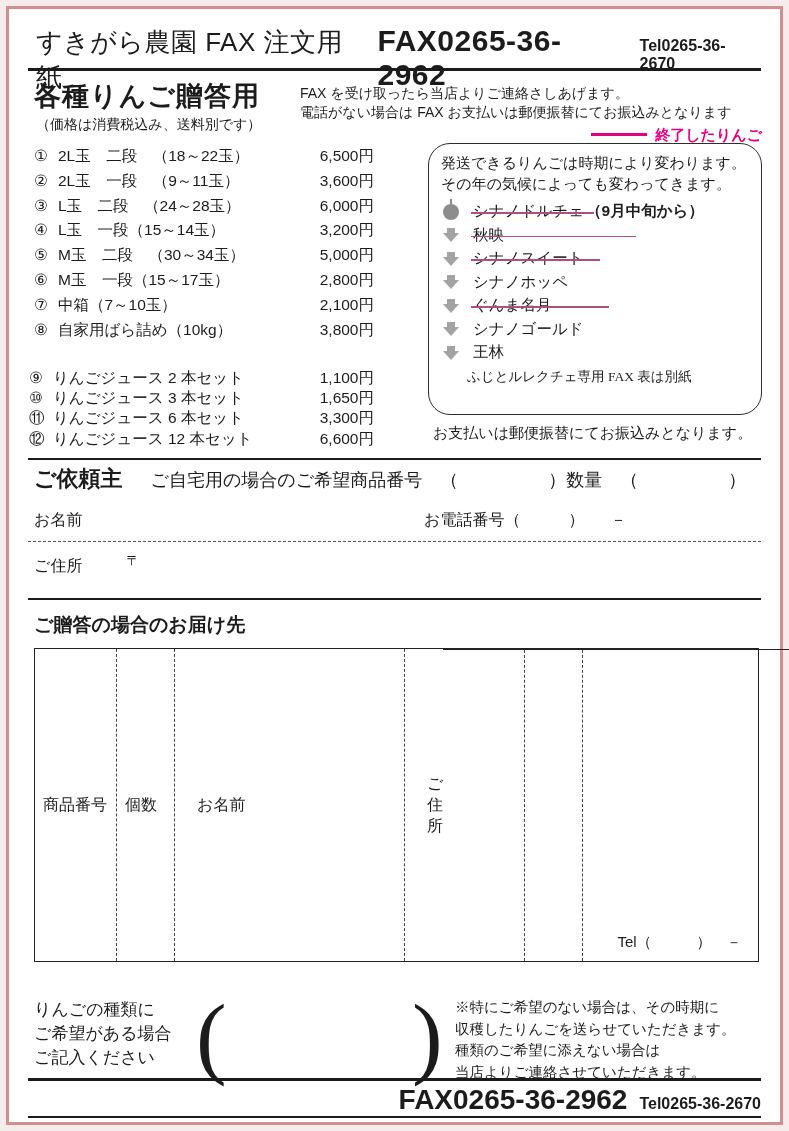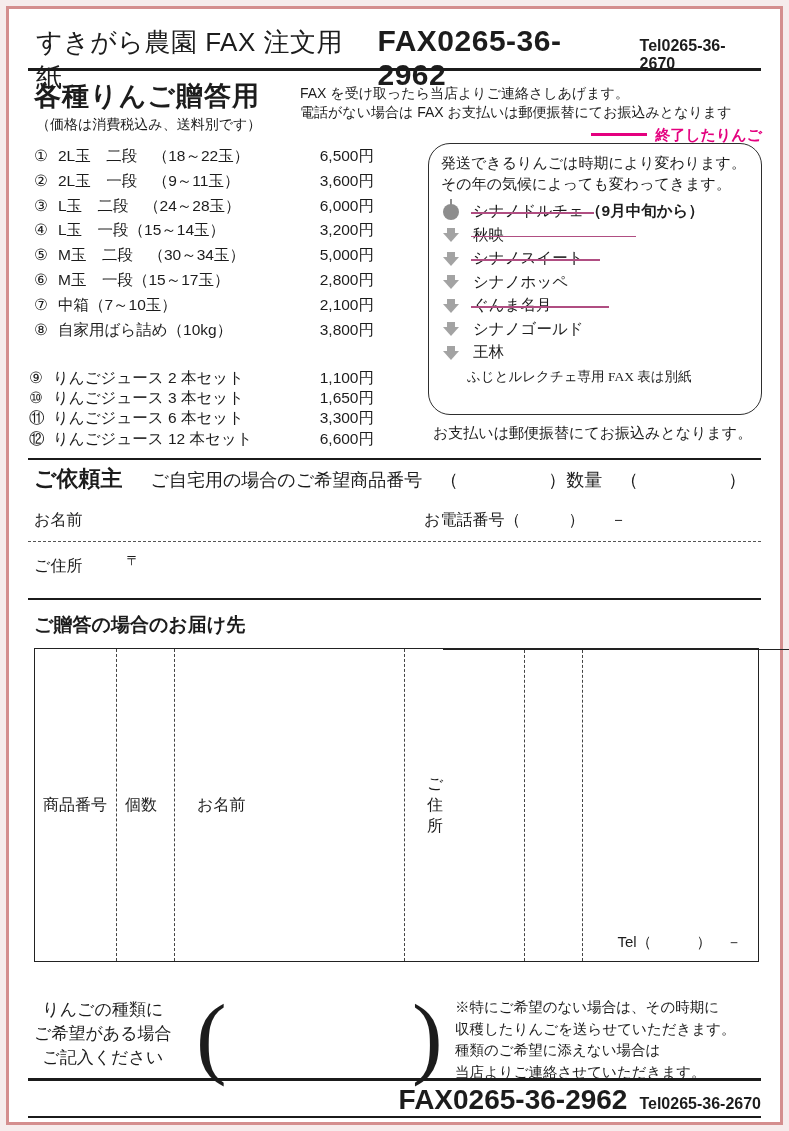--- a/index.html
+++ b/index.html
@@ -72,21 +72,21 @@
   .drow.head{border-top:none;flex:0 0 35px;}
   .dcell{border-right:1px dashed #444;position:relative;}
   .dcell:last-child{border-right:none;}
   .hcell{font-family:"Liberation Serif",serif;font-size:16px;display:flex;align-items:center;padding-left:8px;
          box-sizing:border-box;}
   .hcell.ind{padding-left:22px;}
   .tel{position:absolute;left:34px;bottom:9px;font-family:Liberation Sans, sans-serif;font-size:15px;}
   .yubin{position:absolute;left:26px;top:7px;font-family:"Liberation Serif",serif;font-size:14px;}
 
   
-  .wish{top:998px;left:34px;font-size:17px;line-height:24px;text-align:center;}
+  .wish{top:998px;left:34px;font-size:17px;line-height:24px;}
   .bigparen{font-family:"Liberation Serif",serif;font-size:92px;font-weight:400;line-height:80px;color:#1c1c1c;}
   .bp-open{top:996px;left:196px;}
   .bp-close{top:996px;left:412px;}
   .wishnote{top:997px;left:455px;font-family:"Liberation Serif",serif;font-size:14.5px;line-height:21.5px;}
 
   
   .fline{top:1078px;height:3px;}
   .footer{top:1084px;left:28px;width:733px;display:flex;justify-content:flex-end;align-items:baseline;gap:12px;}
   .f-fax{font-size:28px;font-weight:bold;}
   .f-tel{font-size:16px;font-weight:bold;}

